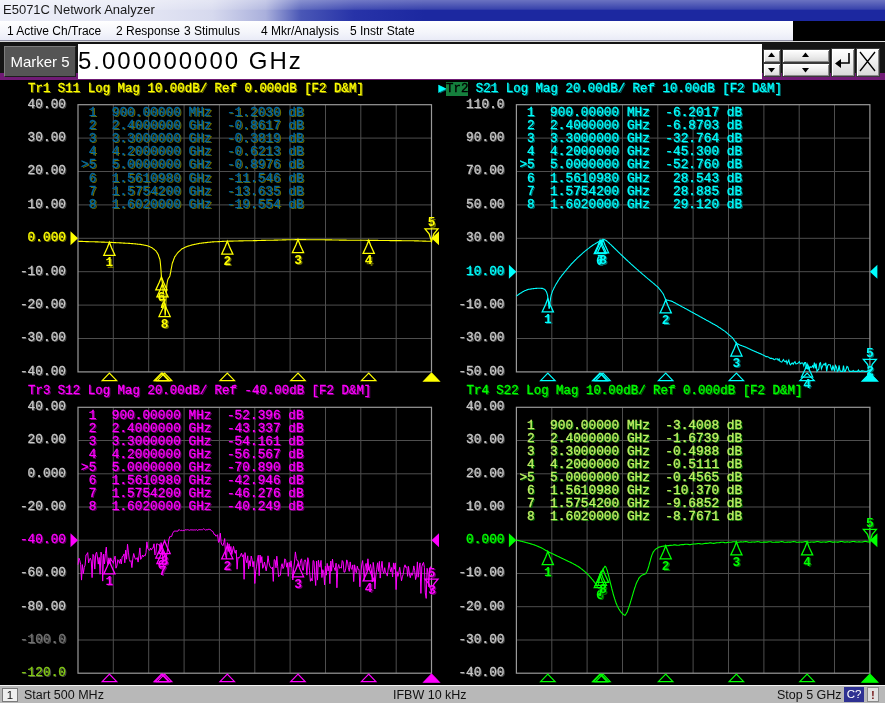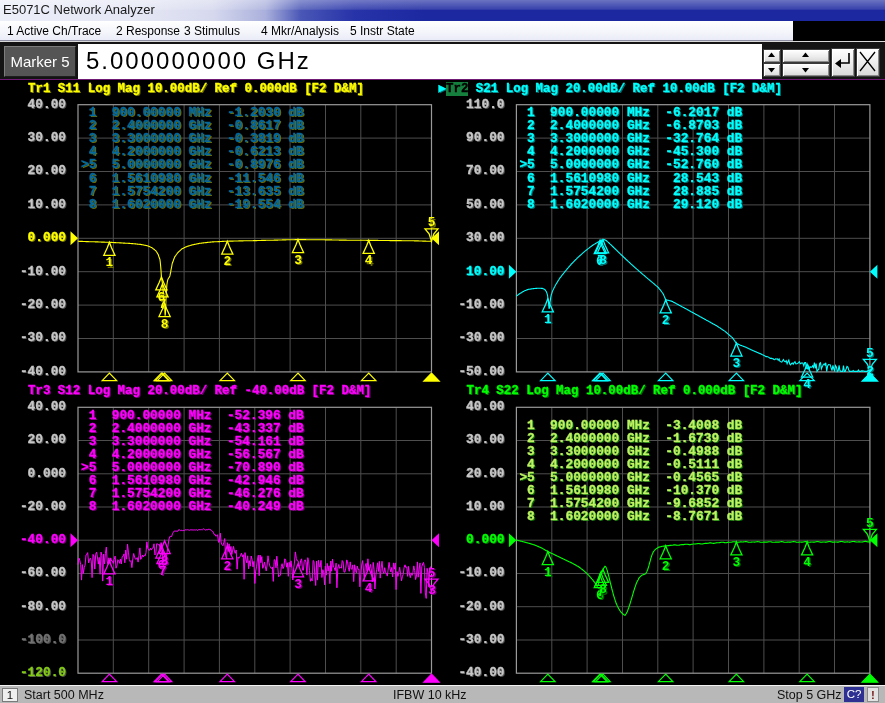--- a/index.html
+++ b/index.html
@@ -5,33 +5,33 @@
 body { position:relative; font-family:"Liberation Sans", sans-serif; }
 #titlebar { position:absolute; left:0; top:0; width:885px; height:21px;
   background:linear-gradient(180deg, rgba(255,255,255,.35) 0%, rgba(255,255,255,.12) 45%, rgba(0,0,0,0) 46%),
              linear-gradient(90deg, #eceef8 0%, #e4e6f4 16%, #d6d9ee 24%, #aab0dc 30%, #4a57b6 34%, #2733a8 40%, #1c28a0 48%, #1c28a0 100%);
   color:#1a1a1a; font-size:13px; line-height:20px; padding-left:3px; }
 #menubar { position:absolute; left:0; top:21px; width:793px; height:20px;
   background:linear-gradient(180deg, #ffffff 0%, #f4f5fb 60%, #e9ebf7 100%);
   border-bottom:1px solid #8e8ea2; color:#000; font-size:12px; }
 #menubar span { position:absolute; top:3px; }
 #mbar { position:absolute; left:0; top:41px; width:885px; height:39px; background:#141414;
-  border-top:1px solid #d9d9d9; border-bottom:1px solid #701a75; }
+  border-top:1px solid #d9d9d9; border-bottom:7px solid #701a75; }
 #mlabel { position:absolute; left:4px; top:4px; width:72px; height:31px; background:#555555;
   border-top:1px solid #7d7d7d; border-left:1px solid #7d7d7d; border-bottom:1px solid #1d1d1d; border-right:1px solid #1d1d1d;
   color:#fff; font-size:15px; line-height:30px; text-align:center; }
 #mfield { position:absolute; left:78px; top:2px; width:684px; height:35px; background:#fff;
-  color:#000; font-size:24px; letter-spacing:2px; line-height:34px; padding-left:8px; }
+  color:#000; font-size:24px; letter-spacing:2px; line-height:34px; }
 .btn { position:absolute; background:linear-gradient(180deg,#ffffff 0%,#ececec 55%,#d8d8d8 100%);
   box-shadow:inset 1px 1px 0 #ffffff, inset -1px -1px 0 #8a8a8a; outline:1px solid #3a3a3a; }
 #screen { position:absolute; left:0; top:80px; width:885px; height:604px; background:#000; }
 #statusbar { position:absolute; left:0; top:685px; width:885px; height:18px; background:#b8b8b8;
   border-top:1px solid #f2f2f2; font-size:12.5px; color:#111; }
 #gfx { position:absolute; left:0; top:0; }
-.itext { position:absolute; font-family:"Liberation Mono", monospace; font-size:12.8px; font-weight:bold; -webkit-text-stroke:0.35px currentColor; white-space:pre; line-height:13px; }
+.itext { position:absolute; font-family:"Liberation Mono", monospace; font-size:12.8px; font-weight:normal; -webkit-text-stroke:0.35px currentColor; white-space:pre; line-height:13px; }
 .tbl { line-height:13.05px; }
 .hdr { font-size:12.45px; }
 .ylab { }
 .mnum { font-family:"Liberation Mono", monospace; font-size:12.8px; font-weight:bold; text-anchor:middle; }
 </style></head>
 <body>
 <div id="screen"></div>
 <svg id="gfx" width="885" height="703" viewBox="0 0 885 703">
     <defs>
       <clipPath id="c1">

